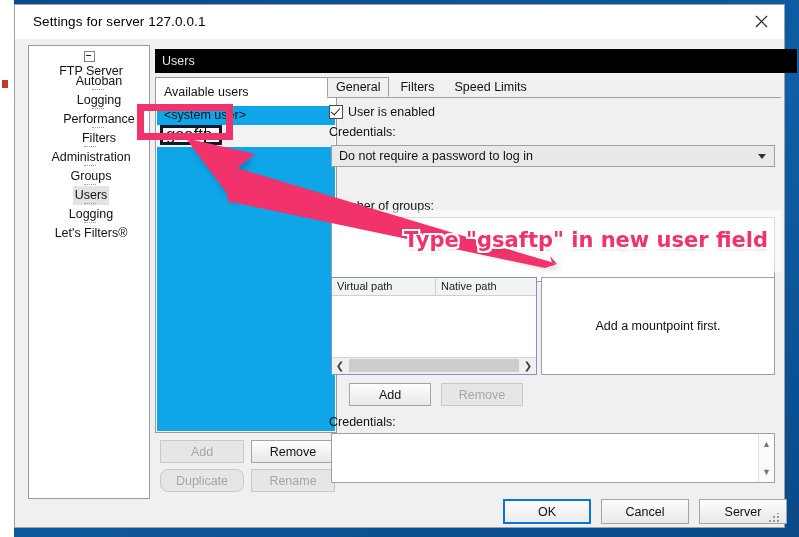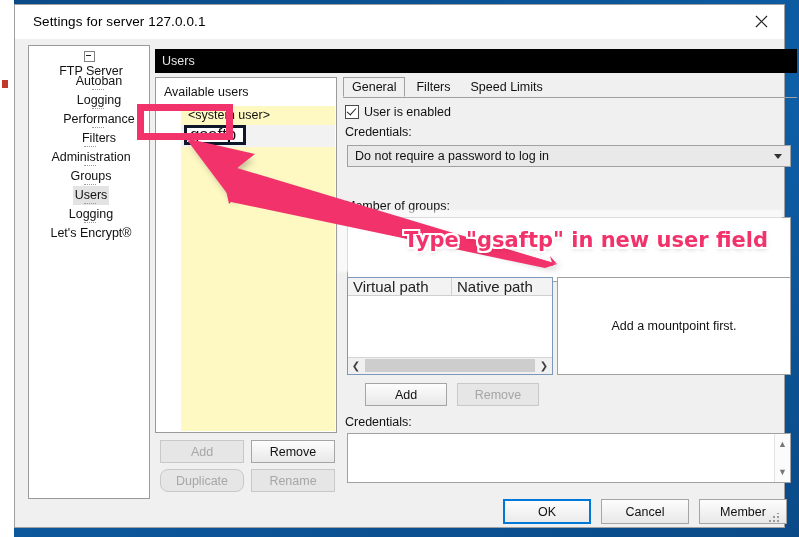--- a/index.html
+++ b/index.html
@@ -79,21 +79,21 @@
   }
   
   .users-panel{
     position:absolute;left:140px;top:72px;width:182px;height:356px;
     background:#ffffff;border:1px solid #9a9a9a;box-sizing:border-box;
   }
   .users-panel .hdr{
     position:absolute;left:8px;top:7px;font-size:12.5px;color:#111;
   }
   .users-list{
-    position:absolute;left:1px;top:28px;right:1px;bottom:1px;background:#fef9c3;margin-left:24px;
+    position:absolute;left:1px;top:28px;right:1px;bottom:1px;background:#0ea5e9;
   }
   .user-row{
     height:19px;line-height:19px;font-size:12.5px;color:#111;padding-left:7px;
   }
   .user-edit-row{
     height:22px;background:#f2f2f2;position:relative;
   }
   .user-edit{
     position:absolute;left:3px;top:0px;width:62px;height:20px;
     border:3px solid #0f172a;background:#ffffff;box-sizing:border-box;
@@ -111,21 +111,21 @@
     display:flex;align-items:center;justify-content:center;
     box-sizing:border-box;cursor:pointer;
   }
   .btn.disabled{color:#a6a6a6;background:#e6e6e6;border-color:#c8c8c8;cursor:default;}
   #btnAddLeft{position:absolute;left:145px;top:435px;width:84px;height:23px;}
   #btnRemoveLeft{position:absolute;left:236px;top:435px;width:84px;height:23px;}
   #btnDuplicate{position:absolute;left:145px;top:464px;width:84px;height:23px;border-radius:8px;}
   #btnRename{position:absolute;left:236px;top:464px;width:84px;height:23px;}
   
   .detail{
-    position:absolute;left:328px;top:72px;width:454px;height:415px;
+    position:absolute;left:312px;top:72px;width:454px;height:415px;
   }
   .tabstrip{
     position:absolute;left:0;top:0;width:454px;height:20px;
     border-bottom:1px solid #a0a0a0;
   }
   .tab{
     position:absolute;top:0;height:20px;font-size:12.5px;line-height:19px;
     padding:0 8px;color:#111;cursor:pointer;box-sizing:border-box;
     border:1px solid transparent;
   }
@@ -162,21 +162,21 @@
   
   .mountlist{
     position:absolute;left:4px;top:200px;width:206px;height:98px;
     background:#ffffff;border:1px solid #7b98b8;box-sizing:border-box;
   }
   .mlhdr{
     position:absolute;left:0;top:0;right:0;height:17px;
     background:#f3f3f3;border-bottom:1px solid #cfcfcf;
   }
   .mlhdr .col{
-    position:absolute;top:0;height:17px;font-size:15px;line-height:17px;color:#222;
+    position:absolute;top:0;height:17px;font-size:11px;line-height:17px;color:#222;
     padding-left:5px;box-sizing:border-box;
   }
   .mlhdr .col.c1{left:0;width:104px;border-right:1px solid #cfcfcf;}
   .mlhdr .col.c2{left:104px;width:102px;}
   .hscroll{
     position:absolute;left:0;right:0;bottom:0;height:16px;background:#f0f0f0;
     border-top:1px solid #d4d4d4;
   }
   .hscroll .arr{
     position:absolute;top:0;width:16px;height:15px;font-size:10px;color:#404040;
@@ -304,21 +304,21 @@
         <div class="tnode lvl1 sel">
           <span class="dashes"></span>
           <span class="lbl">Users</span>
         </div>
         <div class="tnode lvl1">
           <span class="dashes"></span>
           <span class="lbl">Logging</span>
         </div>
         <div class="tnode lvl1">
           <span class="dashes"></span>
-          <span class="lbl">Let's Encrypt®</span>
+          <span class="lbl">Let's Filters®</span>
         </div>
       </div>
   </div>
 
   <div class="section-head">Users</div>
 
   <div class="users-panel">
     <div class="hdr">Available users</div>
     <div class="users-list">
       <div class="user-row">&lt;system user&gt;</div>
@@ -378,21 +378,21 @@
     <div class="descbox">
       <div class="vsb">
         <div class="a up">▲</div>
         <div class="a dn">▼</div>
       </div>
     </div>
   </div>
 
   <div class="btn" id="btnOK">OK</div>
   <div class="btn" id="btnCancel">Cancel</div>
-  <div class="btn" id="btnApply">Member</div>
+  <div class="btn" id="btnApply">Server</div>
   <div class="grip"></div>
 </div>
 
 <div class="anno-wash"></div>
 <div class="anno-box"></div>
 <svg class="anno-arrow" viewBox="0 0 375 130">
   <defs>
     <filter id="arrshadow" x="-20%" y="-20%" width="150%" height="150%">
       <feDropShadow dx="3" dy="4" stdDeviation="3" flood-color="#000" flood-opacity="0.22"></feDropShadow>
     </filter>

